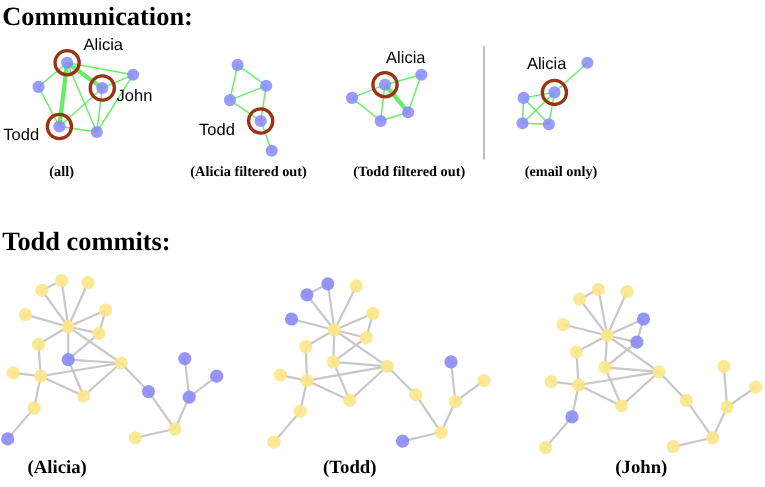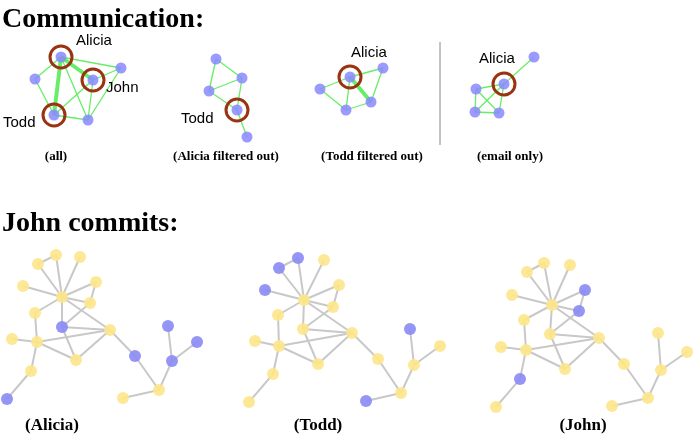--- a/index.html
+++ b/index.html
@@ -1,29 +1,29 @@
 <!DOCTYPE html>
 <html><head>
 <meta charset="utf-8">
 <style>
   html, body { margin: 0; padding: 0; background: #ffffff; }
   body { width: 695px; height: 443px; position: relative; overflow: hidden; font-family: "Liberation Serif", serif; }
-  .heading { position: absolute; left: 2px; font-family: "Liberation Serif", serif; font-weight: bold; font-size: 28px; color: #000; margin: 0; line-height: 1; }
+  .heading { position: absolute; left: 2px; font-family: "Liberation Serif", serif; font-weight: bold; font-size: 24px; color: #000; margin: 0; line-height: 1; }
   #h-comm { top: 4px; }
   #h-code { top: 208px; }
   svg#canvas { position: absolute; left: 0; top: 0; }
   .cap { font-family: "Liberation Serif", serif; font-weight: bold; font-size: 13px; fill: #000; }
   .cap-lg { font-family: "Liberation Serif", serif; font-weight: bold; font-size: 17px; fill: #000; }
   .lbl { font-family: "Liberation Sans", sans-serif; font-size: 15px; fill: #000; }
 </style>
 </head>
 <body>
 
 <h1 id="h-comm" class="heading">Communication:</h1>
-<h1 id="h-code" class="heading">John commits:</h1>
+<h1 id="h-code" class="heading">Todd commits:</h1>
 
 <svg id="canvas" width="695" height="443">
   <line id="divider" x1="440" y1="42" x2="440" y2="145" stroke="#888" stroke-width="1"></line>
   <g id="comm-layer">
       <g>
         <line x1="61" y1="57" x2="35" y2="79" stroke="#66ee66" stroke-width="1.3"></line>
         <line x1="61" y1="57" x2="121" y2="68" stroke="#66ee66" stroke-width="1.3"></line>
         <line x1="61" y1="57" x2="93" y2="80" stroke="#66ee66" stroke-width="3.9000000000000004"></line>
         <line x1="61" y1="57" x2="54" y2="115" stroke="#66ee66" stroke-width="3.9000000000000004"></line>
         <line x1="61" y1="57" x2="88" y2="120" stroke="#66ee66" stroke-width="1.3"></line>

